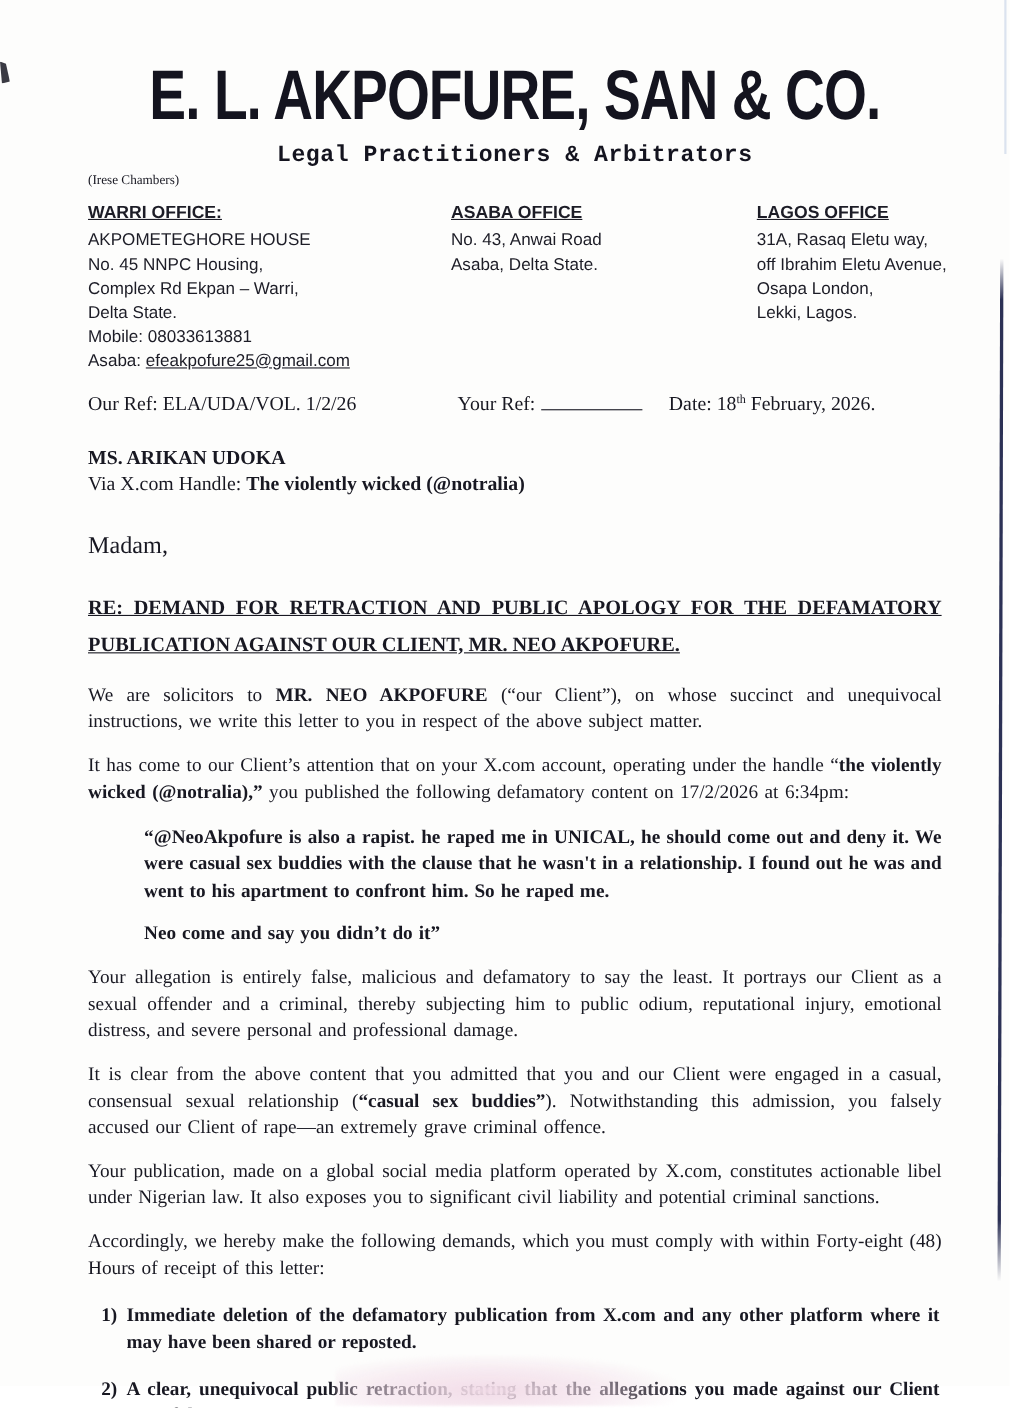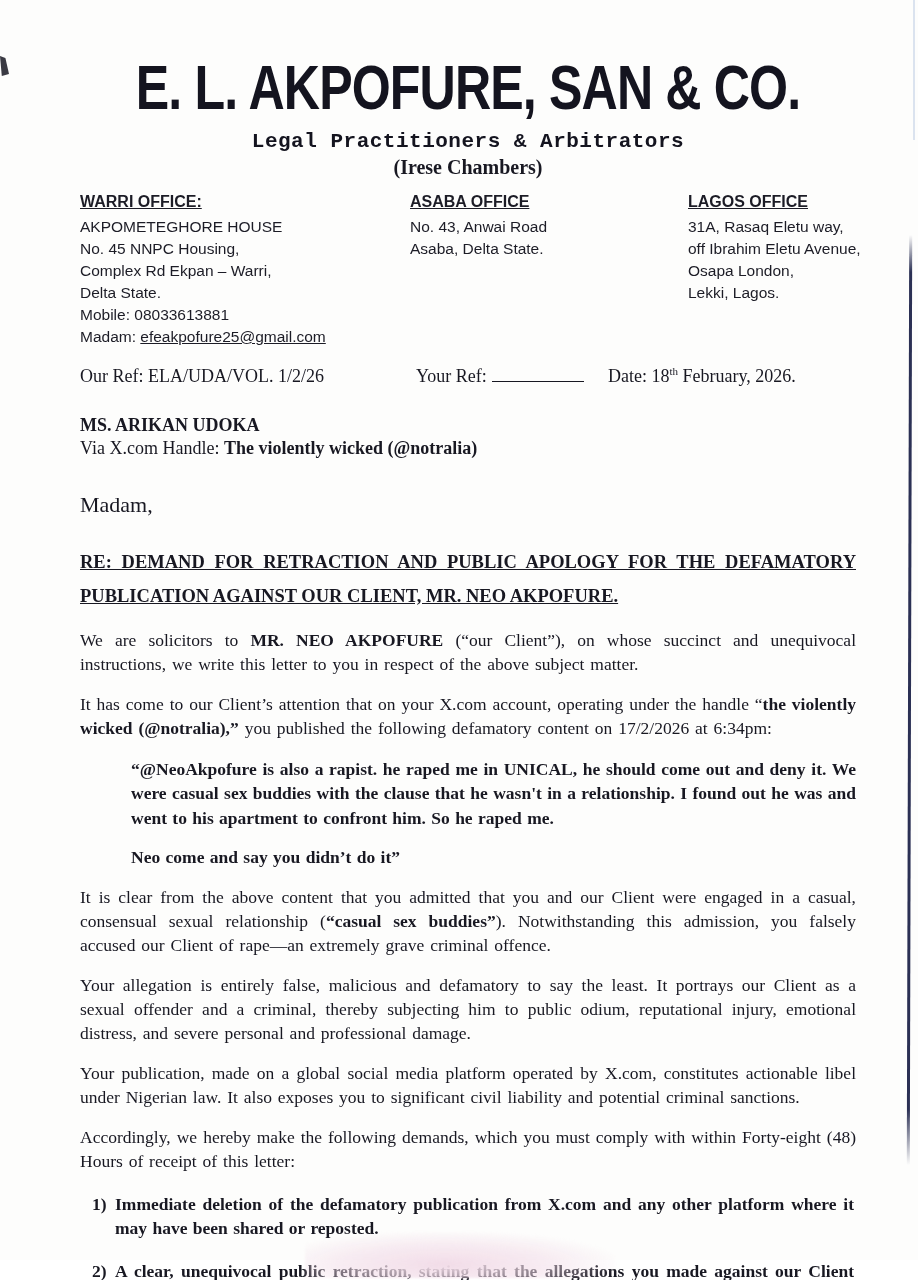--- a/index.html
+++ b/index.html
@@ -20,21 +20,21 @@
   .watermark{position:absolute;left:305px;top:1232px;width:310px;height:46px;
     background:radial-gradient(ellipse at 45% 70%,var(--watermark) 0%,rgba(242,220,232,.5) 45%,rgba(242,220,232,0) 75%);
     filter:blur(1px);}
 
   
   .firm-name{text-align:center;font-family:"Liberation Sans",sans-serif;font-weight:900;
     font-size:57px;letter-spacing:-1px;transform:scale(.88,1.12);transform-origin:50% 0;
     color:#14141f;white-space:nowrap;margin-top:4px;}
   .firm-subtitle{text-align:center;font-family:"Liberation Mono",monospace;font-weight:bold;
     font-size:21px;letter-spacing:.5px;margin-top:14px;color:#14141f;}
-  .chambers{text-align:center;font-size:20px;font-weight:bold;margin-top:3px;}
+  .chambers{text-align:left;font-size:12px;font-weight:normal;margin-top:3px;}
 
   
   .offices{display:flex;margin-top:12px;font-family:"Liberation Sans",sans-serif;
     font-size:15.5px;line-height:1.42;color:#1c1c26;}
   .office{flex:0 0 auto;}
   .office.w1{width:330px;} .office.w2{width:278px;} .office.w3{width:190px;}
   .office-title{font-weight:bold;font-size:16px;text-decoration:underline;margin-bottom:2px;}
   .office-line{display:block;}
   .email a, .email-link{color:inherit;text-decoration:underline;}
 
@@ -80,21 +80,21 @@
     <div class="chambers">(Irese Chambers)</div>
 
     <div class="offices">
       <div class="office w1">
         <div class="office-title">WARRI OFFICE:</div>
         <span class="office-line">AKPOMETEGHORE HOUSE</span>
         <span class="office-line">No. 45 NNPC Housing,</span>
         <span class="office-line">Complex Rd Ekpan – Warri,</span>
         <span class="office-line">Delta State.</span>
         <span class="office-line">Mobile: 08033613881</span>
-        <span class="office-line email"><span>Madam: </span><span class="email-link">efeakpofure25@gmail.com</span></span>
+        <span class="office-line email"><span>Asaba: </span><span class="email-link">efeakpofure25@gmail.com</span></span>
       </div>
       <div class="office w2">
         <div class="office-title">ASABA OFFICE</div>
         <span class="office-line">No. 43, Anwai Road</span>
         <span class="office-line">Asaba, Delta State.</span>
       </div>
       <div class="office w3">
         <div class="office-title">LAGOS OFFICE</div>
         <span class="office-line">31A, Rasaq Eletu way,</span>
         <span class="office-line">off Ibrahim Eletu Avenue,</span>
@@ -125,23 +125,23 @@
     <span class="l2">PUBLICATION AGAINST OUR CLIENT, MR. NEO AKPOFURE.</span>
   </div>
 
   <div class="para"><span>We are solicitors to </span><span class="b">MR. NEO AKPOFURE</span><span> (“our Client”), on whose succinct and unequivocal instructions, we write this letter to you in respect of the above subject matter.</span></div>
 
   <div class="para"><span>It has come to our Client’s attention that on your X.com account, operating under the handle “</span><span class="b">the violently wicked (@notralia),”</span><span> you published the following defamatory content on 17/2/2026 at 6:34pm:</span></div>
 
   <div class="quote">“@NeoAkpofure is also a rapist. he raped me in UNICAL, he should come out and deny it. We were casual sex buddies with the clause that he wasn't in a relationship. I found out he was and went to his apartment to confront him. So he raped me.</div>
   <div class="quote">Neo come and say you didn’t do it”</div>
 
+  <div class="para">Your allegation is entirely false, malicious and defamatory to say the least. It portrays our Client as a sexual offender and a criminal, thereby subjecting him to public odium, reputational injury, emotional distress, and severe personal and professional damage.</div>
+
   <div class="para"><span>It is clear from the above content that you admitted that you and our Client were engaged in a casual, consensual sexual relationship (</span><span class="b">“casual sex buddies”</span><span>). Notwithstanding this admission, you falsely accused our Client of rape—an extremely grave criminal offence.</span></div>
-
-  <div class="para">Your allegation is entirely false, malicious and defamatory to say the least. It portrays our Client as a sexual offender and a criminal, thereby subjecting him to public odium, reputational injury, emotional distress, and severe personal and professional damage.</div>
 
   <div class="para">Your publication, made on a global social media platform operated by X.com, constitutes actionable libel under Nigerian law. It also exposes you to significant civil liability and potential criminal sanctions.</div>
 
   <div class="para">Accordingly, we hereby make the following demands, which you must comply with within Forty-eight (48) Hours of receipt of this letter:</div>
 
   <div class="demands">
     <div class="demand">
       <span class="demand-num">1)</span>
       <span class="demand-text">Immediate deletion of the defamatory publication from X.com and any other platform where it may have been shared or reposted.</span>
     </div>

